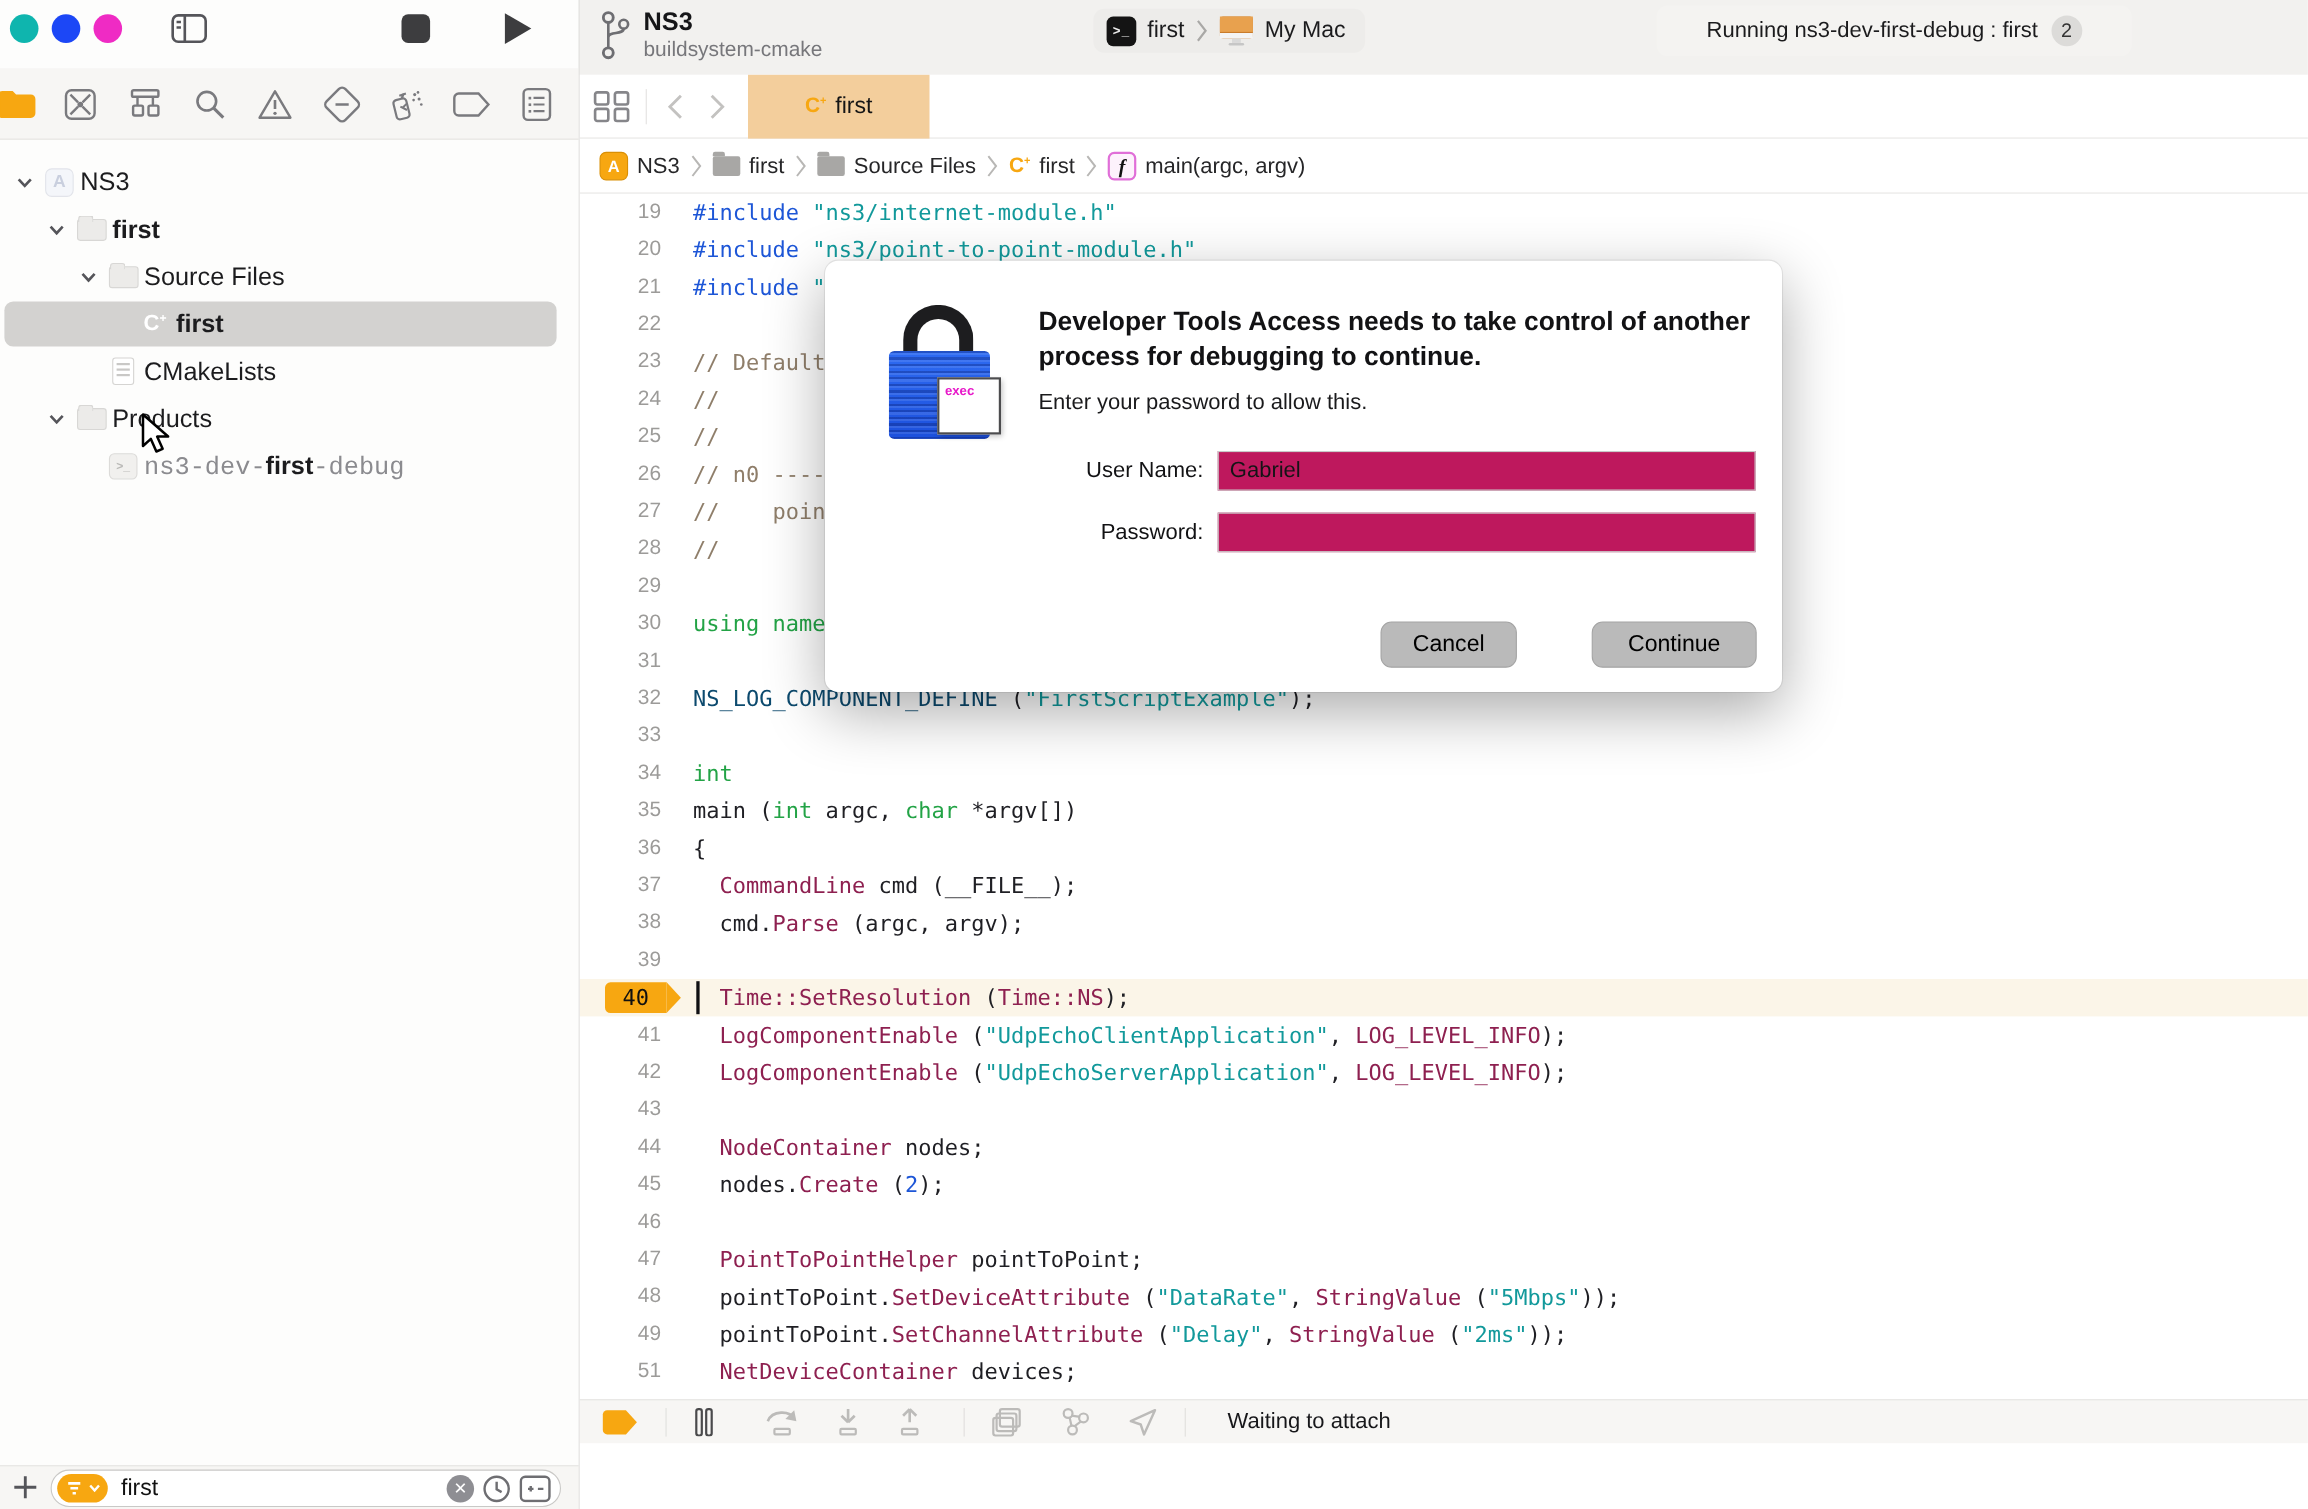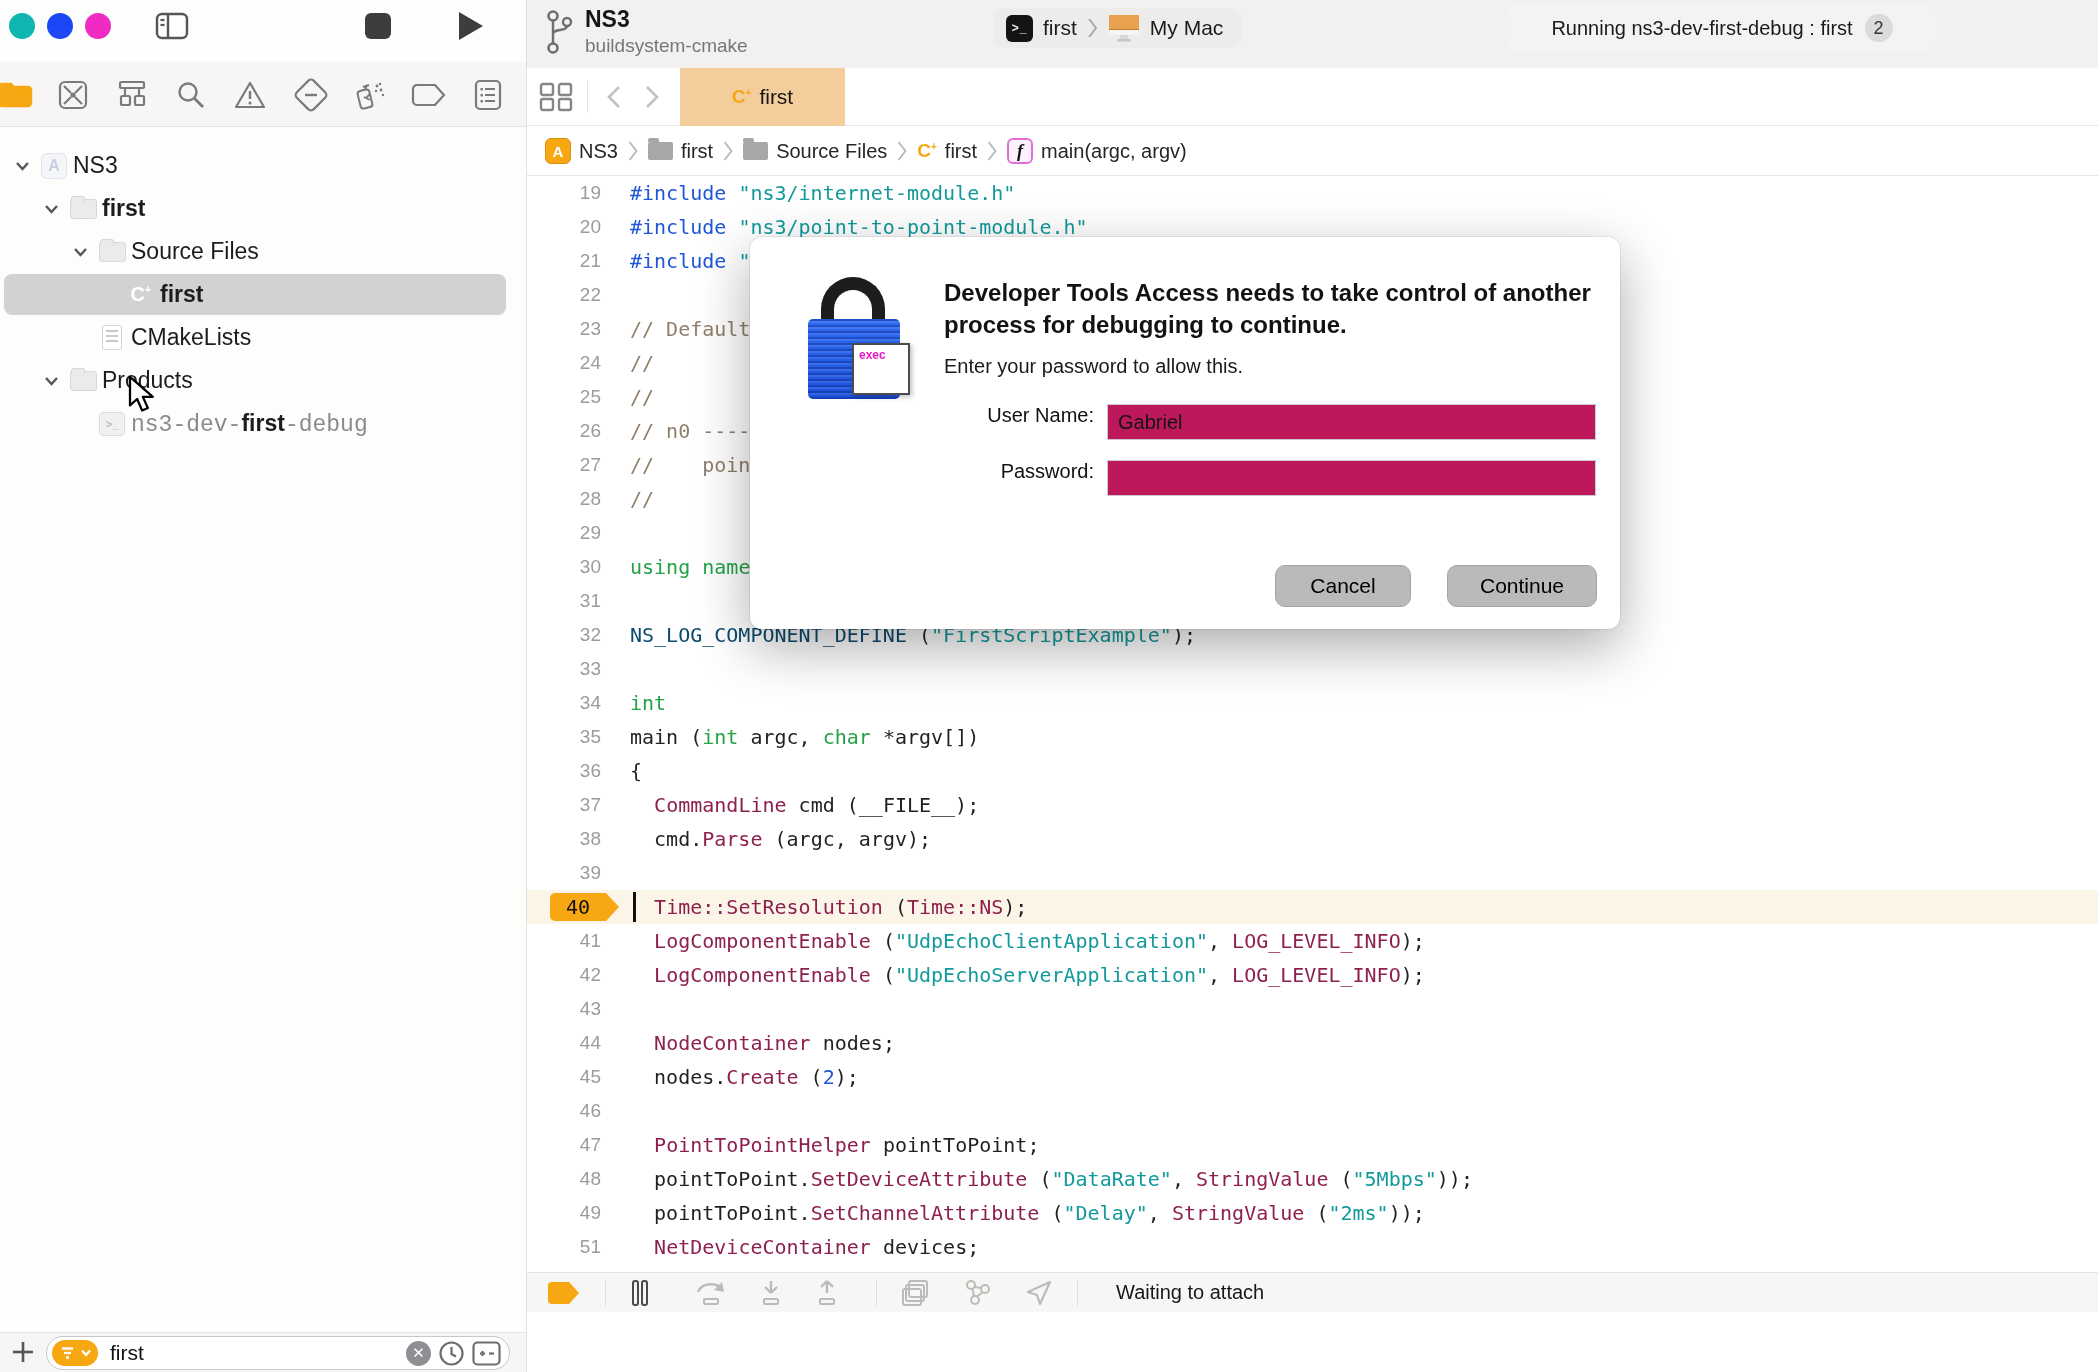--- a/index.html
+++ b/index.html
@@ -70,21 +70,21 @@
   
   #dialog { left:750px; top:237px; width:870px; height:392px; background:#FFFFFF; border-radius:12px;
             box-shadow:0 0 0 1px rgba(0,0,0,0.07), 0 18px 55px rgba(0,0,0,0.33); z-index:10; }
   #lock { position:absolute; left:58px; top:40px; width:92px; height:122px; }
   #lock .shackle { position:absolute; left:13px; top:0; width:64px; height:64px; border:13px solid #1D1D1F; border-bottom:none; border-radius:32px 32px 0 0; }
   #lock .lbody { position:absolute; left:0; top:42px; width:92px; height:80px; border-radius:5px;
     background:repeating-linear-gradient(180deg, rgba(6,16,80,0.28) 0 2px, rgba(255,255,255,0.10) 2px 4px, transparent 4px 6px), linear-gradient(180deg,#2E6BF2,#1C50DC); }
   #lock .lbadge { position:absolute; left:44px; top:66px; width:58px; height:52px; background:#FFFFFF; border:2px solid #4C4C4E; box-shadow:2px 2px 5px rgba(0,0,0,0.25); font-size:12px; font-weight:bold; color:#E718C9; padding:3px 0 0 5px; }
   #dlg-title { position:absolute; left:194px; top:40px; width:648px; font-size:24px; font-weight:bold; color:#121214; line-height:32px; }
   #dlg-sub { position:absolute; left:194px; top:118px; font-size:20px; color:#1A1A1C; }
-  .frow { position:absolute; left:194px; width:652px; height:48px; display:flex; align-items:flex-start; }
+  .frow { position:absolute; left:194px; width:652px; height:48px; display:flex; align-items:center; }
   .flabel { width:150px; text-align:right; font-size:20px; color:#121214; margin-right:13px; flex:0 0 150px; }
   .ffield { flex:1; height:36px; background:#be185d; border:1px solid #C9C9C9; font-size:20px; color:#141416; display:flex; align-items:center; padding-left:10px; }
   .dbtn { position:absolute; top:328px; height:42px; background:#BABABA; border:1px solid #A4A4A4; border-radius:10px; font-size:21px; color:#000; display:flex; align-items:center; justify-content:center; }
   
   #mcursor { left:122px; top:374px; z-index:20; }
   svg { display:block; }
 </style>
 <style>.tok-pln{color:#1F1F24}.tok-dir{color:#1D56D7}.tok-str{color:#12999B}.tok-kw{color:#23A346}.tok-typ{color:#8E2050}.tok-mac{color:#0c4a6e}.tok-num{color:#1D56D7}.tok-cmt{color:#8F7E6A}</style></head>
 <body>
 
@@ -510,21 +510,21 @@
     <div class="ffield">
         <span>Gabriel</span>
       </div>
   </div>
   <div class="frow" style="top:223px">
     <div class="flabel">Password:</div>
     <div class="ffield">
         <span></span>
       </div>
   </div>
-  <div class="dbtn" style="left:525px;width:136px">Cancel</div>
+  <div class="dbtn" style="left:505px;width:124px">Cancel</div>
   <div class="dbtn" style="left:697px;width:150px">Continue</div>
 </div>
 
 <div id="mcursor" class="abs">
   <svg width="36" height="40" viewBox="0 0 24 28">
       <path d="M5 2 L5 22 L10 17.5 L13.5 25.5 L17.5 23.8 L14 16 L21 16 Z" fill="#FFFFFF" stroke="#000" stroke-width="1.6" stroke-linejoin="round"></path>
     </svg>
 </div>
 
 </body></html>

